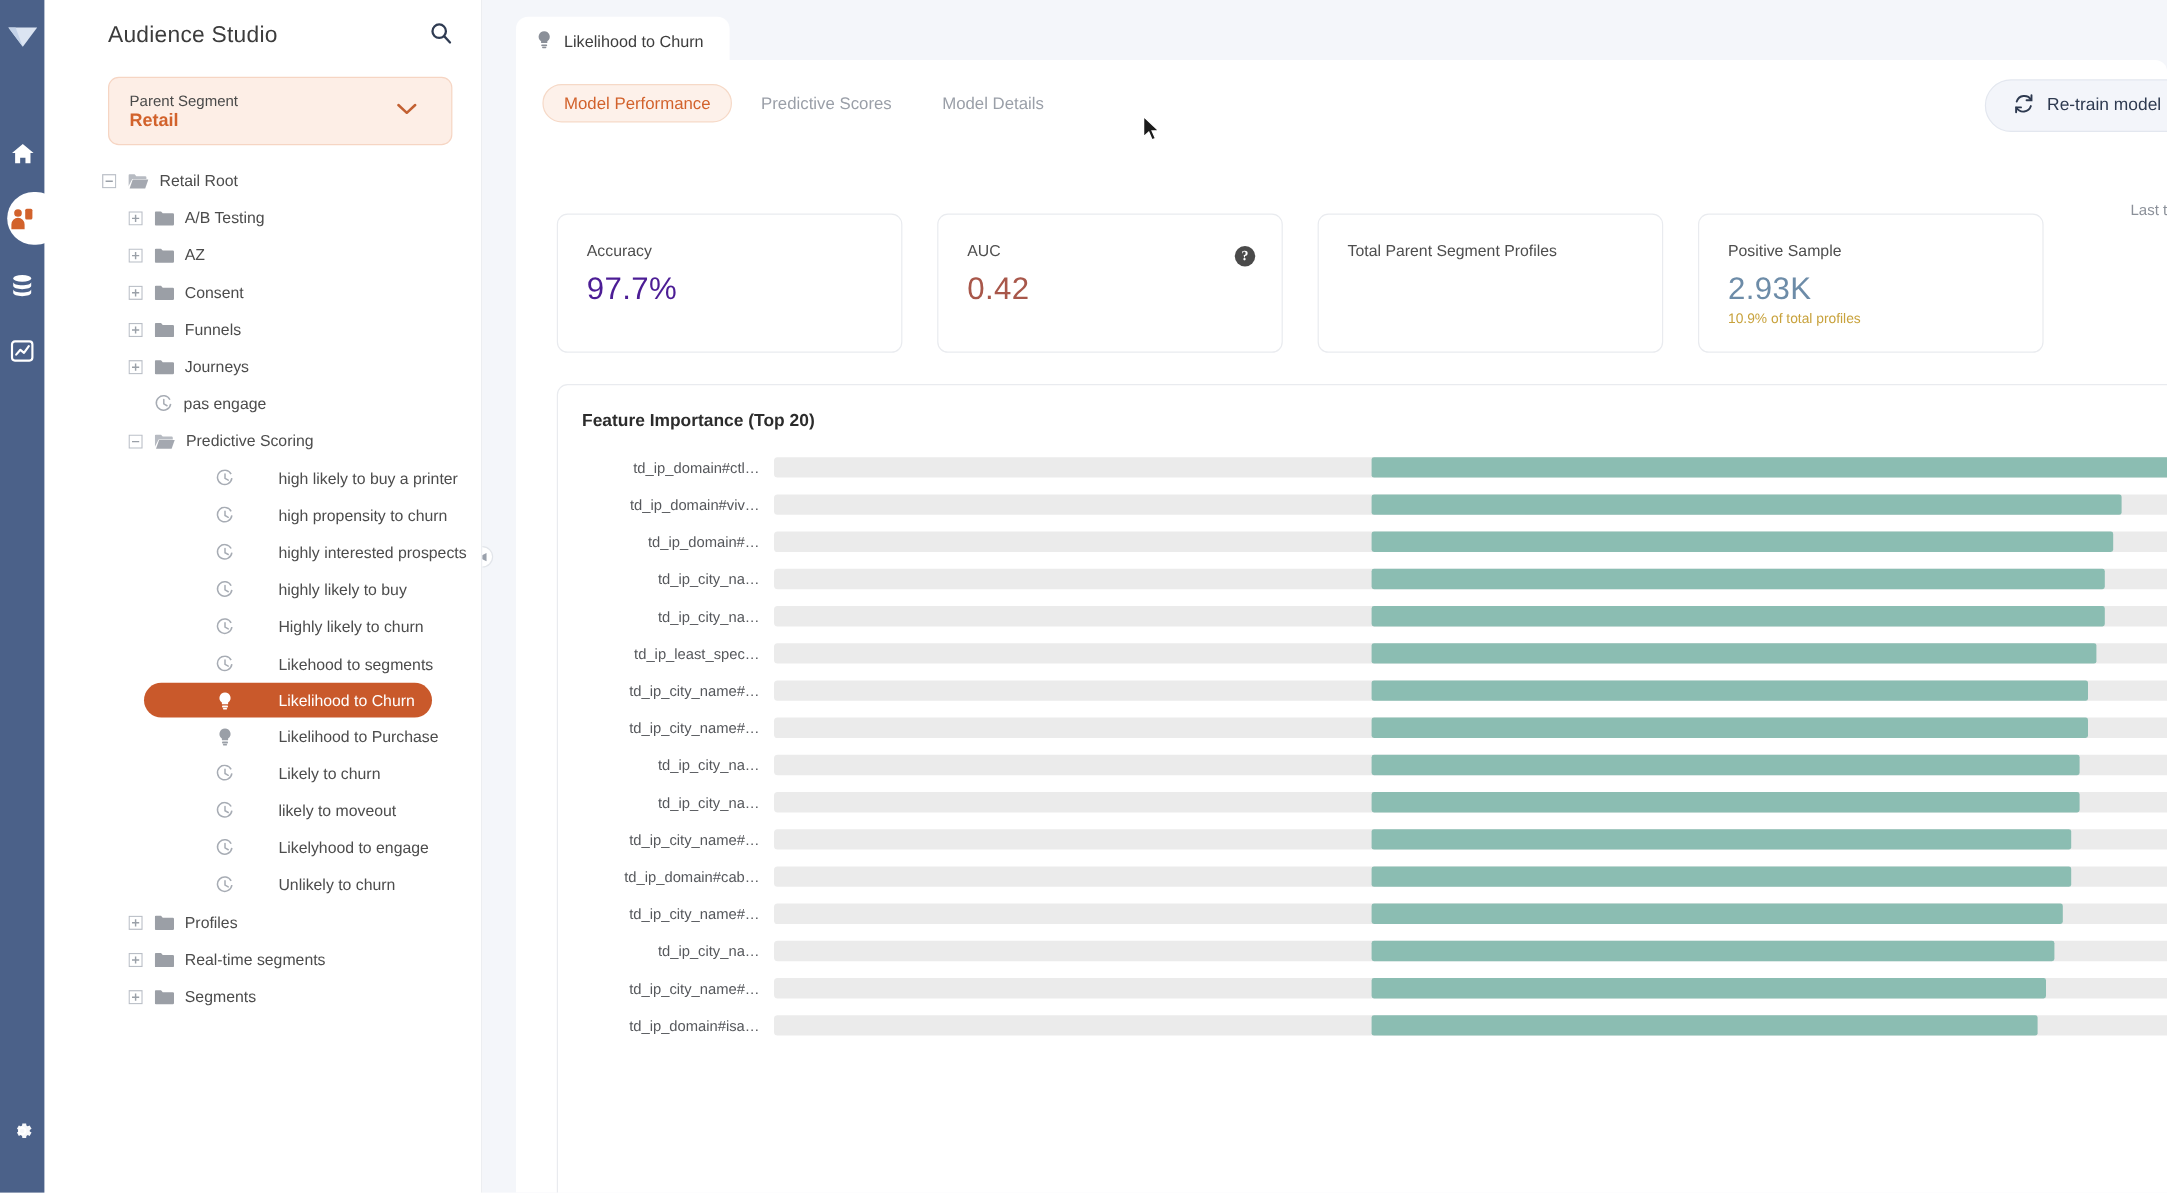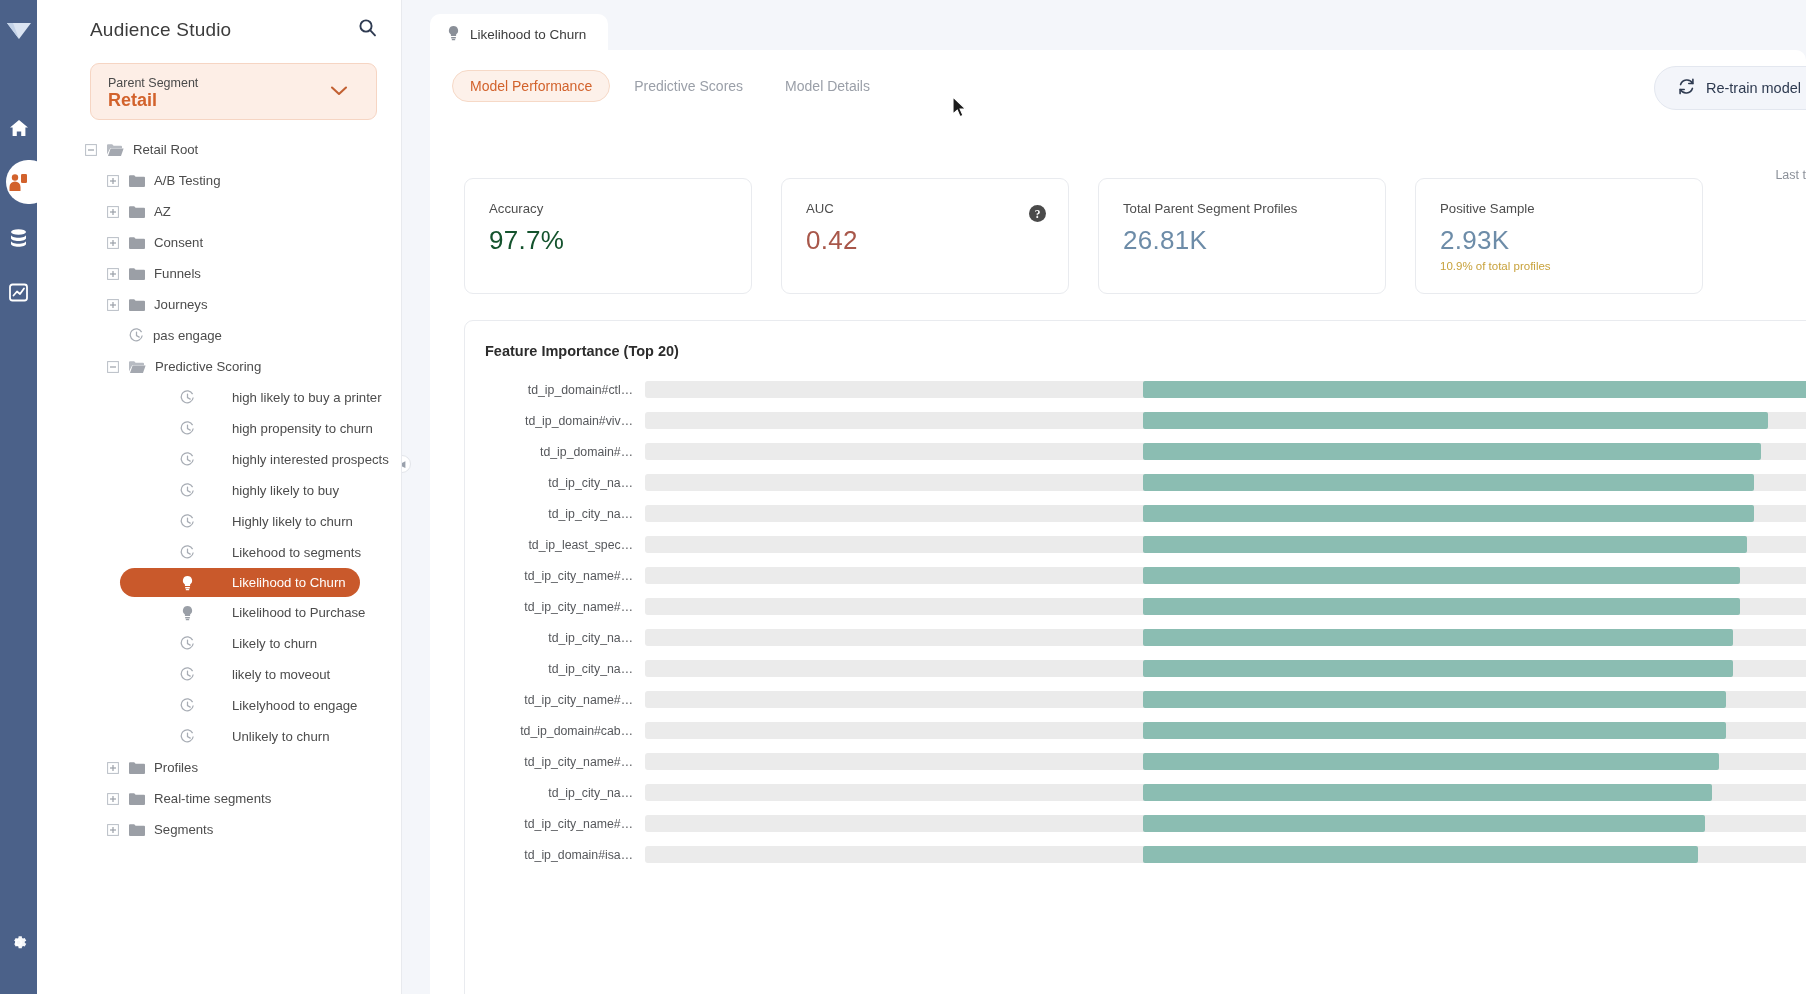--- a/index.html
+++ b/index.html
@@ -39,21 +39,21 @@
   .sb-head { display: flex; align-items: center; justify-content: space-between; padding: 18px 14px 0 35px; }
   .sb-title { font-size: 19px; color: #3c3c3c; font-weight: 400; letter-spacing: .2px; }
   .sb-search { cursor: pointer; color: #2f3b52; }
 
   .parent-seg {
     margin: 22px 14px 0 35px; background: #fdeee6; border: 1px solid #f6d5c3;
     border-radius: 9px; height: 57px; display: flex; align-items: center;
     justify-content: space-between; padding: 0 27px 0 17px; cursor: pointer;
   }
   .ps-label { font-size: 12.5px; color: #4a4a4a; line-height: 16px; }
-  .ps-value { font-size: 18px; color: #d2622c; font-weight: 600; line-height: 18px; }
+  .ps-value { font-size: 15px; color: #d2622c; font-weight: 600; line-height: 18px; }
   .ps-chev { color: #c26032; }
 
   .tree { margin: 14px 0 0 30px; }
   .tnode {
     display: flex; align-items: center; height: 31px; font-size: 13.2px;
     color: #4c4c4c; cursor: pointer; white-space: nowrap; position: relative;
   }
   .tnode .exp { width: 12px; height: 12px; margin-right: 10px; flex: 0 0 12px; }
   .tnode .exp-ph { width: 12px; margin-right: 10px; flex: 0 0 12px; }
   .tnode .ico { margin-right: 9px; display: flex; align-items: center; flex: 0 0 auto; }
@@ -503,30 +503,29 @@
               </svg>
           </span>
           <span>Re-train model</span>
         </div>
       </div>
       <div class="lasttrained">Last t</div>
 
       <div class="cards" id="cards">
           <div class="card">
             <div class="card-label">Accuracy</div>
-            <div class="card-val" style="color:#14532d">97.7%</div>
+            <div class="card-val" style="color:#4c1d95">97.7%</div>
           </div>
           <div class="card">
             <div class="card-label">AUC</div>
             <div class="card-val" style="color:#a8574a">0.42</div>
             <div class="help-ico">?</div>
           </div>
           <div class="card">
             <div class="card-label">Total Parent Segment Profiles</div>
-            <div class="card-val" style="color:#6d8ca8">26.81K</div>
           </div>
           <div class="card">
             <div class="card-label">Positive Sample</div>
             <div class="card-val" style="color:#6d8ca8">2.93K</div>
             <div class="card-sub">10.9% of total profiles</div>
           </div>
         </div>
 
       <div class="fi-card">
         <div class="fi-title">Feature Importance (Top 20)</div>

